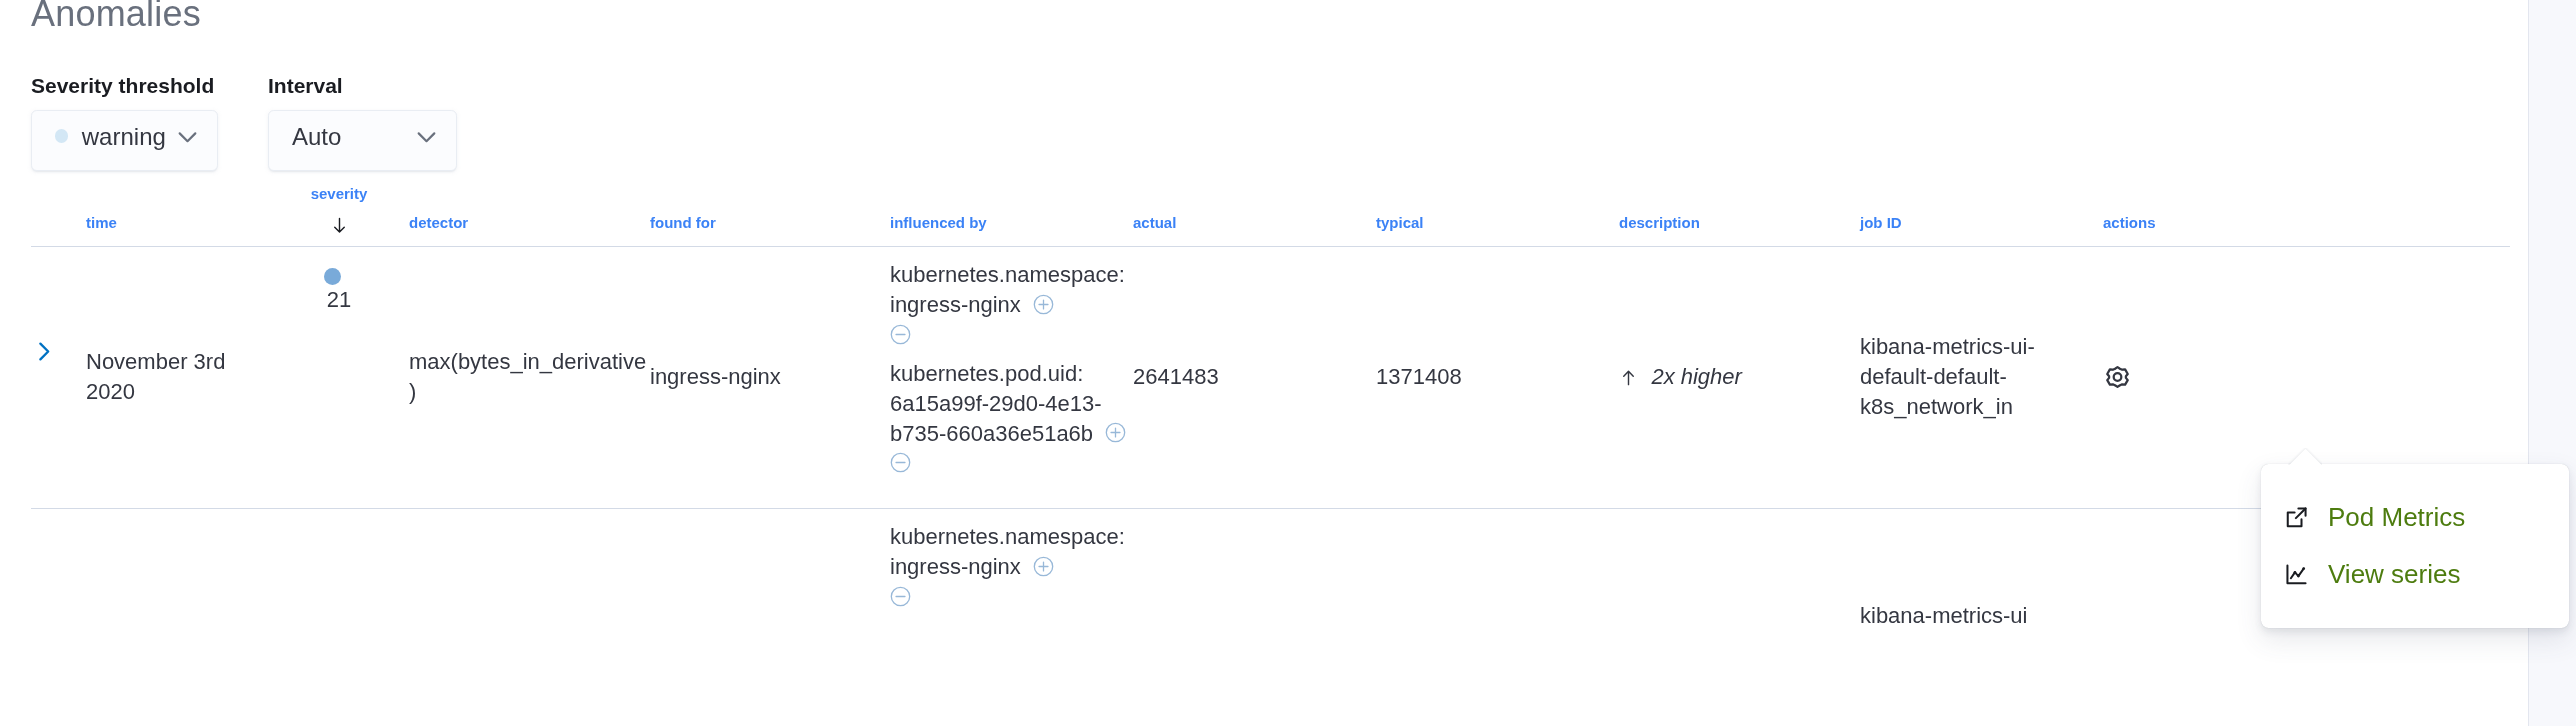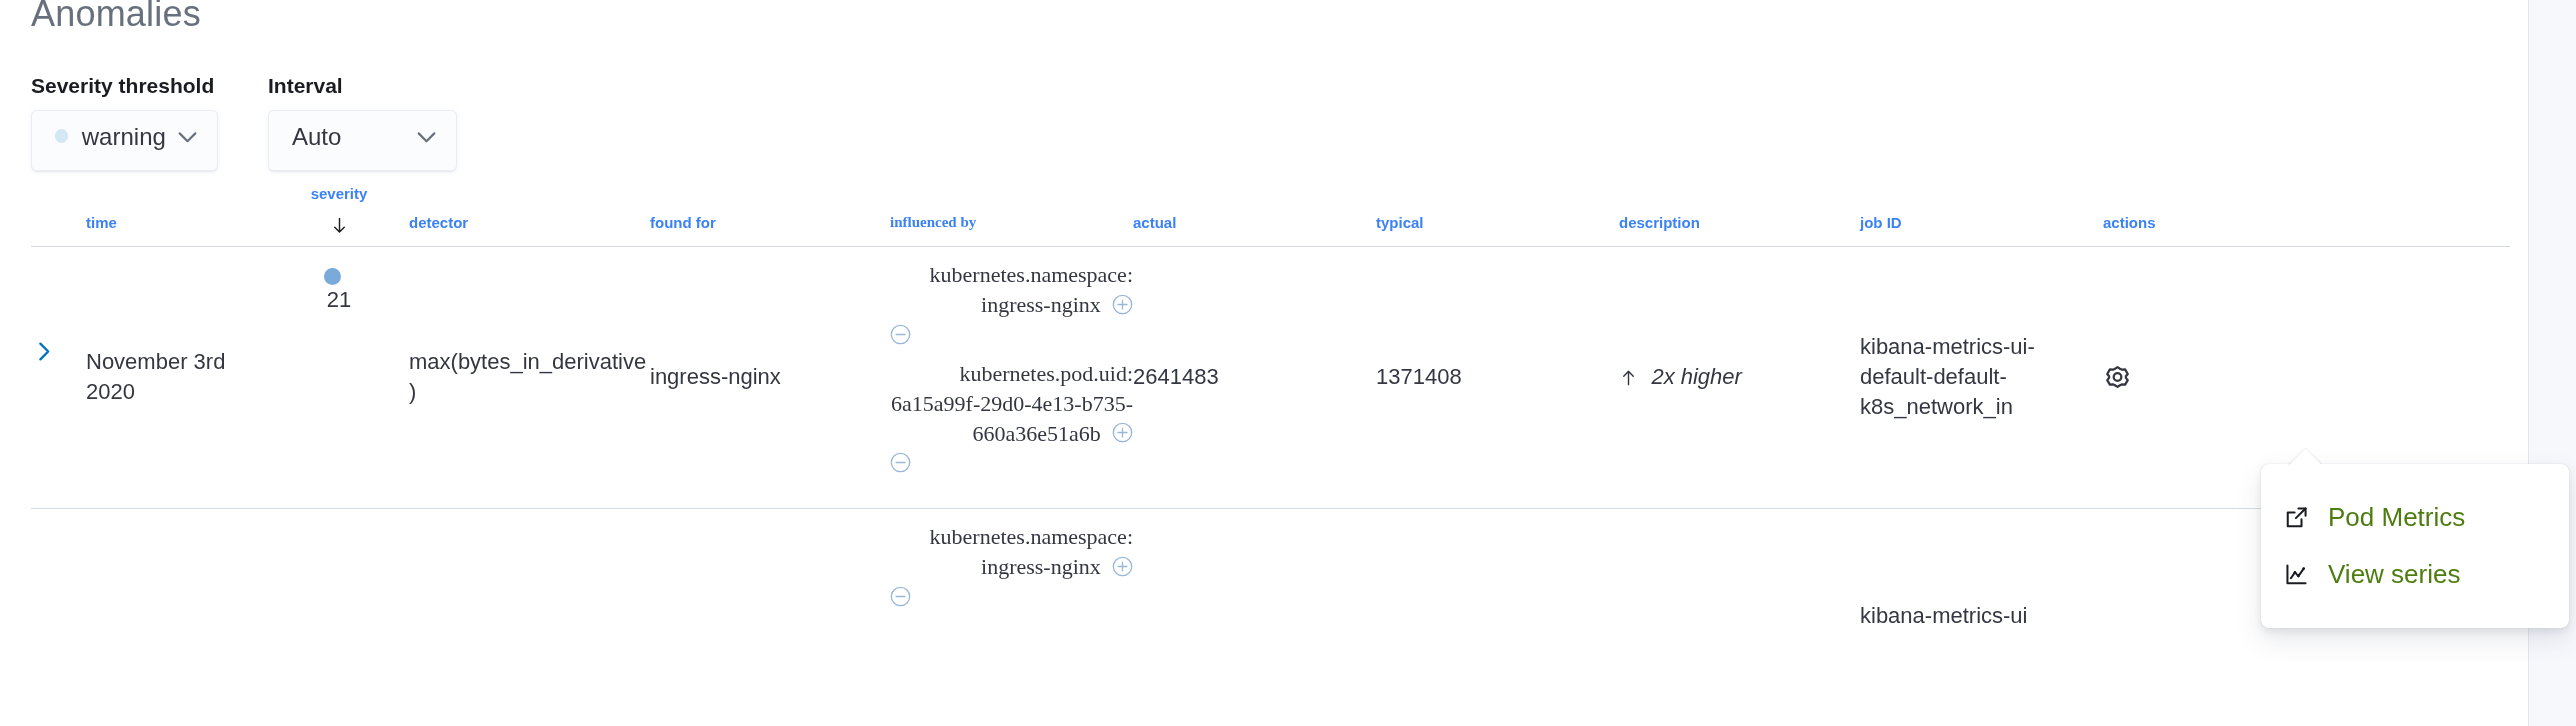--- a/index.html
+++ b/index.html
@@ -145,21 +145,21 @@
     word-break: break-word;
   }
   .td.top { align-items: flex-start; }
 
   
   .c-expand   { width: 55px;  }
   .c-time     { width: 183px; }
   .c-sev      { width: 140px; flex-direction: column; }
   .c-det      { width: 241px; }
   .c-found    { width: 240px; }
-  .c-infl     { width: 243px; font-family: Liberation Serif, serif; }
+  .c-infl     { width: 243px; }
   .c-actual   { width: 243px; }
   .c-typical  { width: 243px; }
   .c-desc     { width: 241px; }
   .c-job      { width: 243px; }
   .c-actions  { width: 243px; }
 
   .th.c-expand { width: 55px; }
 
   .expand-btn {
     background: none;
@@ -176,21 +176,20 @@
     border-radius: 50%;
     display: inline-block;
     margin-right: 13.4px;
     flex: 0 0 auto;
   }
   .infl-block {
     display: block;
   }
   .infl-entry {
     margin-bottom: 3.8px;
-    text-align: right;
   }
   .infl-text {
     display: inline;
   }
   .pill-btn {
     display: inline-block;
     vertical-align: -2.9px;
     width: 21px;
     height: 21px;
     margin-left: 5.7px;

